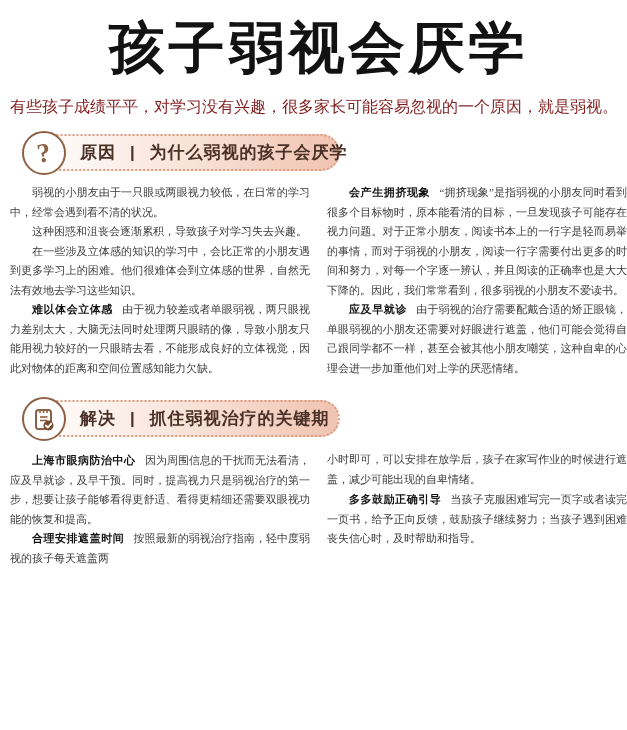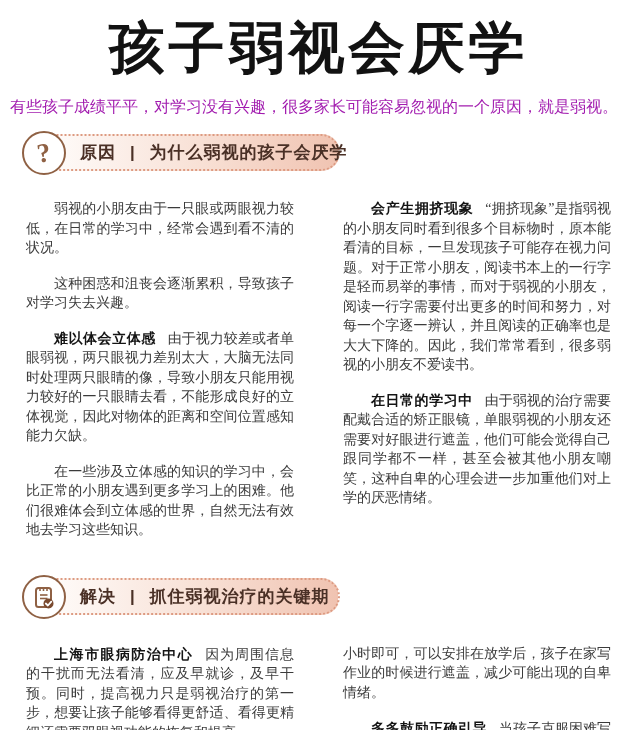--- a/index.html
+++ b/index.html
@@ -29,21 +29,21 @@
     font-size: 16px;
     color: #2e2e2e;
     letter-spacing: 0.5px;
   }
   .byline .paren { font-weight: 700; }
   .byline .author { font-weight: 700; margin-left: 14px; letter-spacing: 4px; }
   .intro {
     margin: 16px 0 0 0;
     font-size: 16px;
     line-height: 22px;
-    color: #a21caf;
+    color: #7f1d1d;
     text-align: justify;
   }
   .section-header {
     position: relative;
     margin: 16px 0 0 24px;
     width: 306px;
     height: 37px;
     box-sizing: border-box;
     border: 2px dotted #dd9b82;
     border-radius: 20px;
@@ -83,22 +83,22 @@
     transform: rotate(-8deg);
     line-height: 1;
   }
   .cols {
     margin-top: 12px;
     display: flex;
     gap: 17px;
   }
   .col { flex: 1 1 0; min-width: 0; }
   .para {
-    margin: 16px;
-    font-size: 14px;
+    margin: 0;
+    font-size: 11px;
     line-height: 19.5px;
     text-align: justify;
     text-indent: 2em;
     color: #3b3b3b;
   }
   .para.no-indent { text-indent: 0; font-family: Liberation Mono, monospace; }
   .lead {
     font-family: Liberation Serif, serif;
     font-weight: 700;
     color: #141414;
@@ -123,26 +123,26 @@
     <div class="section-header">
       <span class="icon-circle">
           <span class="qmark">?</span>
         </span>
       <span class="header-text">原因 | 为什么弱视的孩子会厌学</span>
     </div>
     <div class="cols">
       <div class="col">
         <p class="para"><span>弱视的小朋友由于一只眼或两眼视力较低，在日常的学习中，经常会遇到看不清的状况。</span></p>
         <p class="para"><span>这种困惑和沮丧会逐渐累积，导致孩子对学习失去兴趣。</span></p>
+        <p class="para"><span>在一些涉及立体感的知识的学习中，会比正常的小朋友遇到更多学习上的困难。他们很难体会到立体感的世界，自然无法有效地去学习这些知识。</span></p>
         <p class="para"><b class="lead">难以体会立体感</b><span>由于视力较差或者单眼弱视，两只眼视力差别太大，大脑无法同时处理两只眼睛的像，导致小朋友只能用视力较好的一只眼睛去看，不能形成良好的立体视觉，因此对物体的距离和空间位置感知能力欠缺。</span></p>
-        <p class="para"><span>在一些涉及立体感的知识的学习中，会比正常的小朋友遇到更多学习上的困难。他们很难体会到立体感的世界，自然无法有效地去学习这些知识。</span></p>
       </div>
       <div class="col">
         <p class="para"><b class="lead">会产生拥挤现象</b><span>“拥挤现象”是指弱视的小朋友同时看到很多个目标物时，原本能看清的目标，一旦发现孩子可能存在视力问题。对于正常小朋友，阅读书本上的一行字是轻而易举的事情，而对于弱视的小朋友，阅读一行字需要付出更多的时间和努力，对每一个字逐一辨认，并且阅读的正确率也是大大下降的。因此，我们常常看到，很多弱视的小朋友不爱读书。</span></p>
-        <p class="para"><b class="lead">在日常的学习中</b><span>由于弱视的治疗需要配戴合适的矫正眼镜，单眼弱视的小朋友还需要对好眼进行遮盖，他们可能会觉得自己跟同学都不一样，甚至会被其他小朋友嘲笑，这种自卑的心理会进一步加重他们对上学的厌恶情绪。</span></p>
+        <p class="para"><b class="lead">应及早就诊</b><span>由于弱视的治疗需要配戴合适的矫正眼镜，单眼弱视的小朋友还需要对好眼进行遮盖，他们可能会觉得自己跟同学都不一样，甚至会被其他小朋友嘲笑，这种自卑的心理会进一步加重他们对上学的厌恶情绪。</span></p>
       </div>
     </div>
   </section>
 
   <section class="section2">
     <div class="section-header">
       <span class="icon-circle">
         <svg class="clip-svg" width="26" height="26" viewBox="0 0 26 26">
           <rect x="5" y="4" width="15" height="19" rx="2.5" fill="none" stroke="#8f6144" stroke-width="2"></rect>
           <line x1="9" y1="3" x2="9" y2="7" stroke="#8f6144" stroke-width="1.6"></line>

